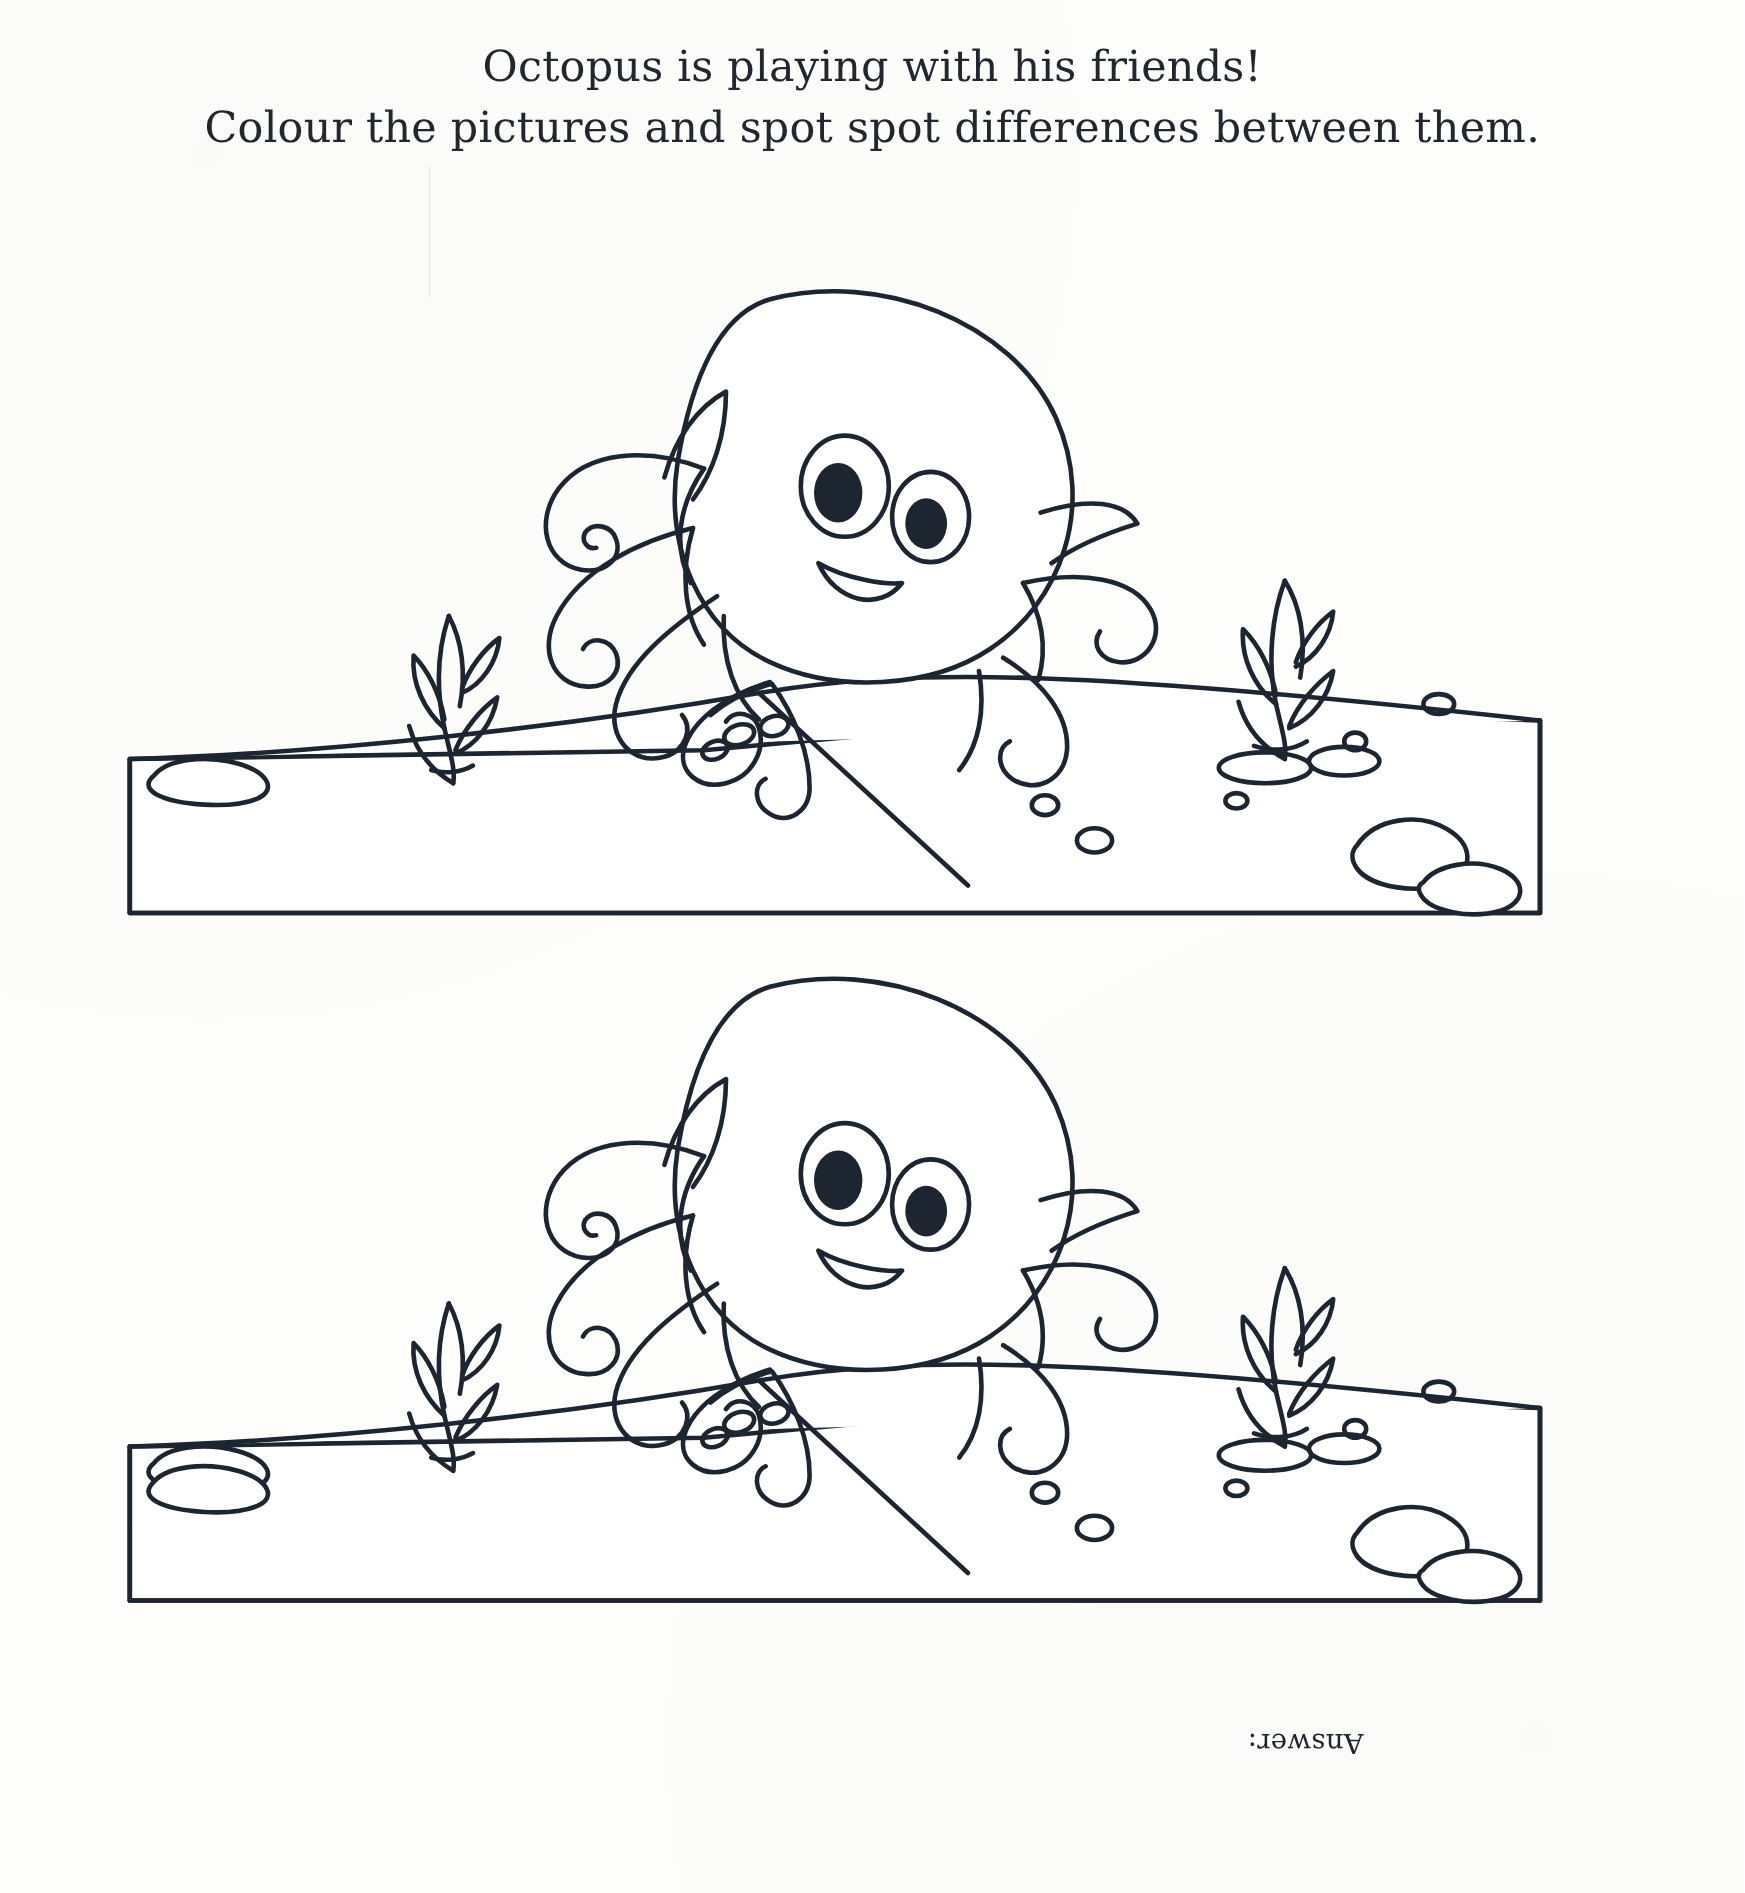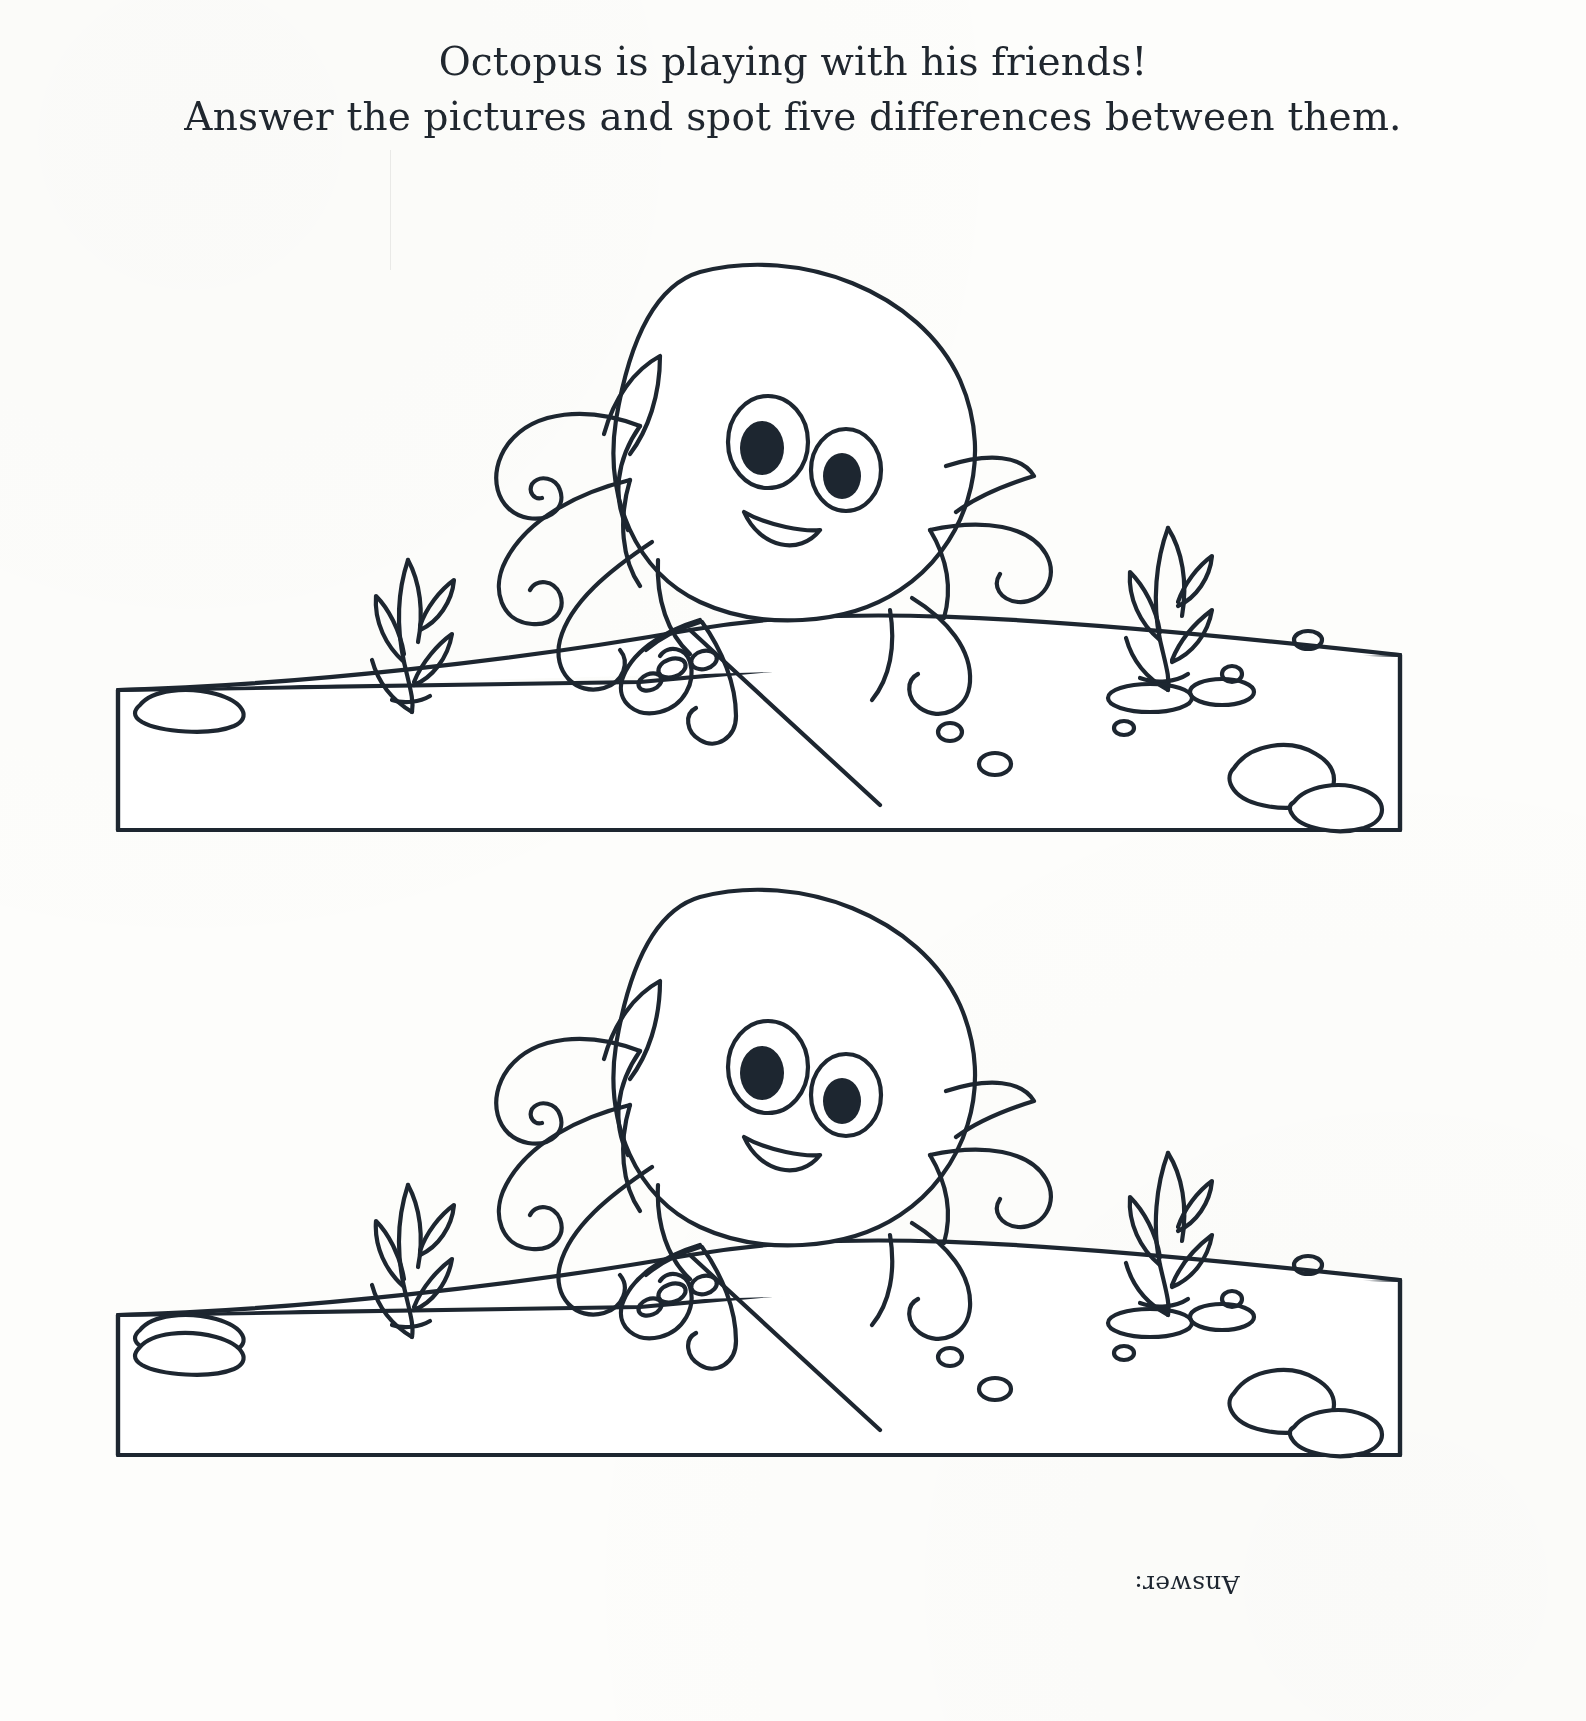--- a/index.html
+++ b/index.html
@@ -83,21 +83,21 @@
 </head>
 <body>
 
 <div class="page">
 
   <div class="paper-noise"></div>
   <div class="faint-line"></div>
 
   <div class="instructions">
     <span class="line line-1">Octopus is playing with his friends!</span>
-    <span class="line line-2">Answer the pictures and spot five differences between them.</span>
+    <span class="line line-2">Colour the pictures and spot spot differences between them.</span>
   </div>
 
   <div class="panel" id="panel-top">
     <svg viewBox="0 0 1586 620" xmlns="http://www.w3.org/2000/svg">
       <g fill="none" stroke="#1d2630" stroke-width="4.2" stroke-linecap="round" stroke-linejoin="round">
 
         <g>
           <path d="M118 460 L118 600 L1400 600 L1400 425 L1072 414 L860 432 L640 452 Z" fill="#ffffff"></path>
           <path d="M118 460 C 300 455, 520 430, 690 400 C 830 376, 990 380, 1400 425" fill="#ffffff"></path>
           <path d="M118 460 L118 600"></path>

